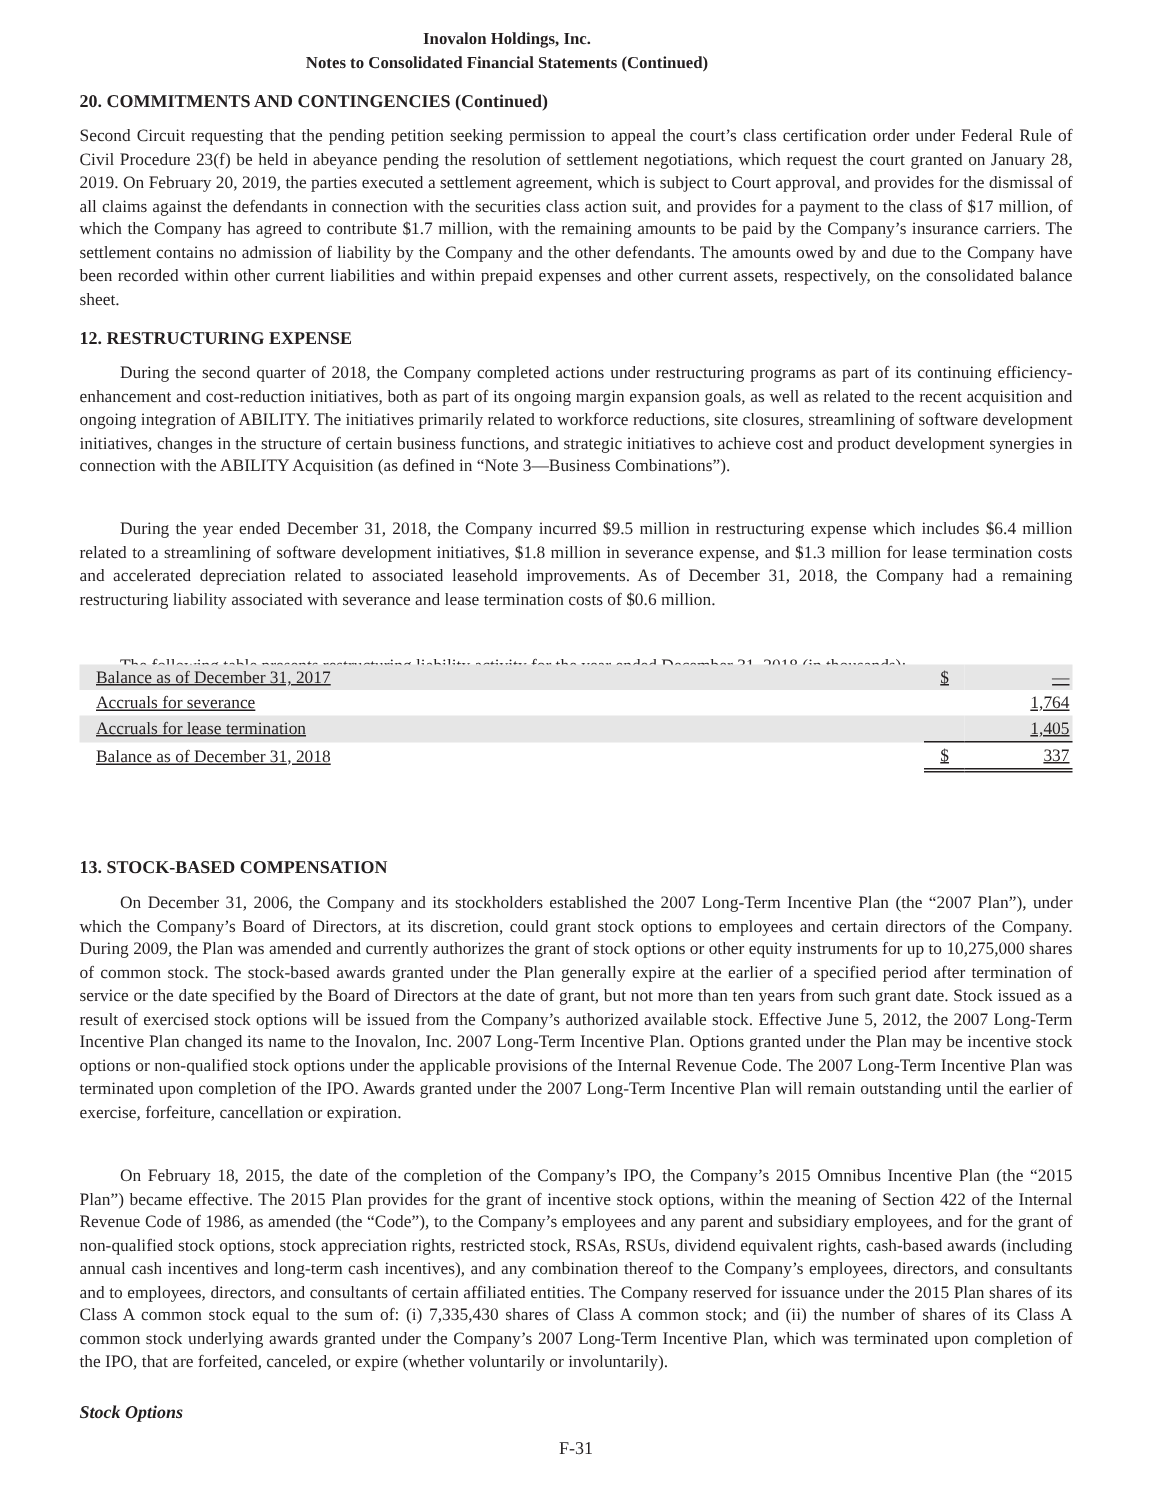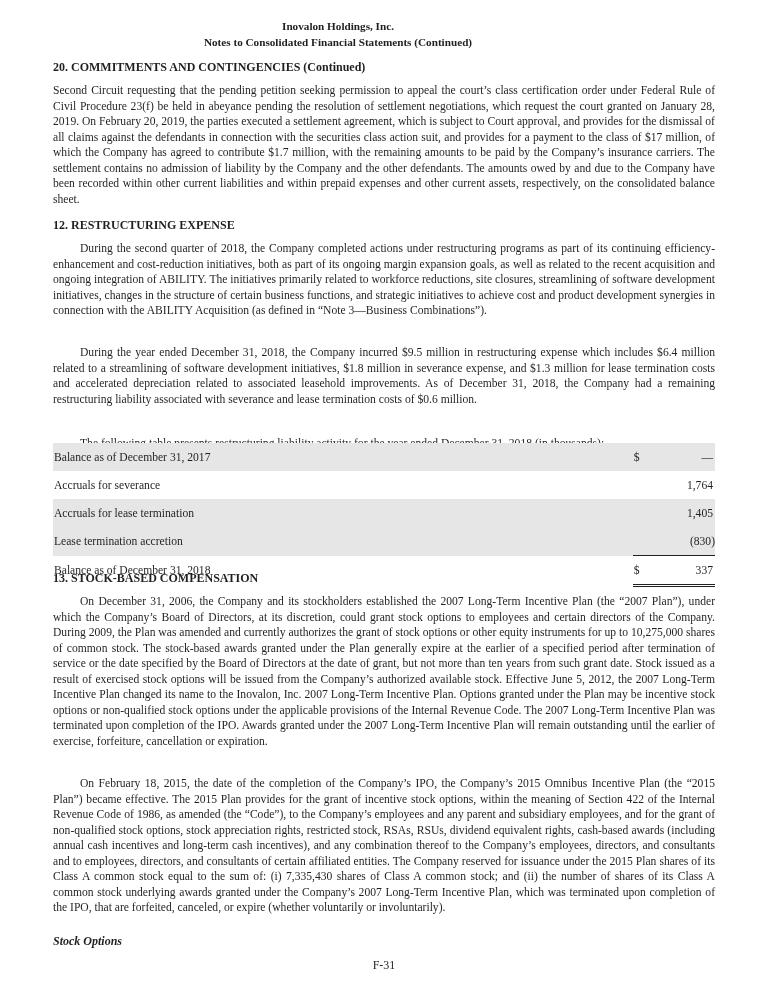--- a/index.html
+++ b/index.html
@@ -15,21 +15,21 @@
   .para {
     position: absolute; left: 53px; width: 662px;
     font-size: 11.6px; line-height: 15.5px; text-align: justify;
     text-align-last: left;
   }
   .indent { text-indent: 27px; }
   table.rt {
     position: absolute; left: 53px; top: 443px; width: 662px;
     border-collapse: collapse; font-size: 11.6px;
   }
-  table.rt td { height: 28px; padding: 0 2px 0 1px; vertical-align: middle; }
+  table.rt td { height: 17px; padding: 0 2px 0 11px; vertical-align: middle; text-decoration: underline; }
   table.rt tr.shade td { background: #e6e6e6; }
   td.lbl { width: 560px; }
   td.cur { width: 14px; text-align: left; }
   td.amt { width: 60px; text-align: right; padding-right: 3px; }
   td.amt.paren { padding-right: 0; }
   tr.total td.cur, tr.total td.amt { border-top: 1px solid #231f20; border-bottom: 3px double #231f20; }
   .sub { position: absolute; left: 53px; top: 934px; font-weight: bold; font-style: italic; font-size: 12px; }
   .footer { position: absolute; left: 0; width: 768px; top: 958px; text-align: center; font-size: 12px; }
 </style>
 </head>
@@ -56,25 +56,20 @@
   <tr>
     <td class="lbl">Accruals for severance</td>
     <td class="cur"></td>
     <td class="amt">1,764</td>
   </tr>
   <tr class="shade">
     <td class="lbl">Accruals for lease termination</td>
     <td class="cur"></td>
     <td class="amt">1,405</td>
   </tr>
-  <tr class="shade">
-    <td class="lbl">Lease termination accretion</td>
-    <td class="cur"></td>
-    <td class="amt paren">(830)</td>
-  </tr>
   <tr class="total">
     <td class="lbl">Balance as of December 31, 2018</td>
     <td class="cur">$</td>
     <td class="amt">337</td>
   </tr>
 </tbody>
   </table>
 
 <div class="h" style="top:571px;">13. STOCK-BASED COMPENSATION</div>
 <div class="para indent" style="top:594px;">On December 31, 2006, the Company and its stockholders established the 2007 Long-Term Incentive Plan (the “2007 Plan”), under which the Company’s Board of Directors, at its discretion, could grant stock options to employees and certain directors of the Company. During 2009, the Plan was amended and currently authorizes the grant of stock options or other equity instruments for up to 10,275,000 shares of common stock. The stock-based awards granted under the Plan generally expire at the earlier of a specified period after termination of service or the date specified by the Board of Directors at the date of grant, but not more than ten years from such grant date. Stock issued as a result of exercised stock options will be issued from the Company’s authorized available stock. Effective June 5, 2012, the 2007 Long-Term Incentive Plan changed its name to the Inovalon, Inc. 2007 Long-Term Incentive Plan. Options granted under the Plan may be incentive stock options or non-qualified stock options under the applicable provisions of the Internal Revenue Code. The 2007 Long-Term Incentive Plan was terminated upon completion of the IPO. Awards granted under the 2007 Long-Term Incentive Plan will remain outstanding until the earlier of exercise, forfeiture, cancellation or expiration.</div>

